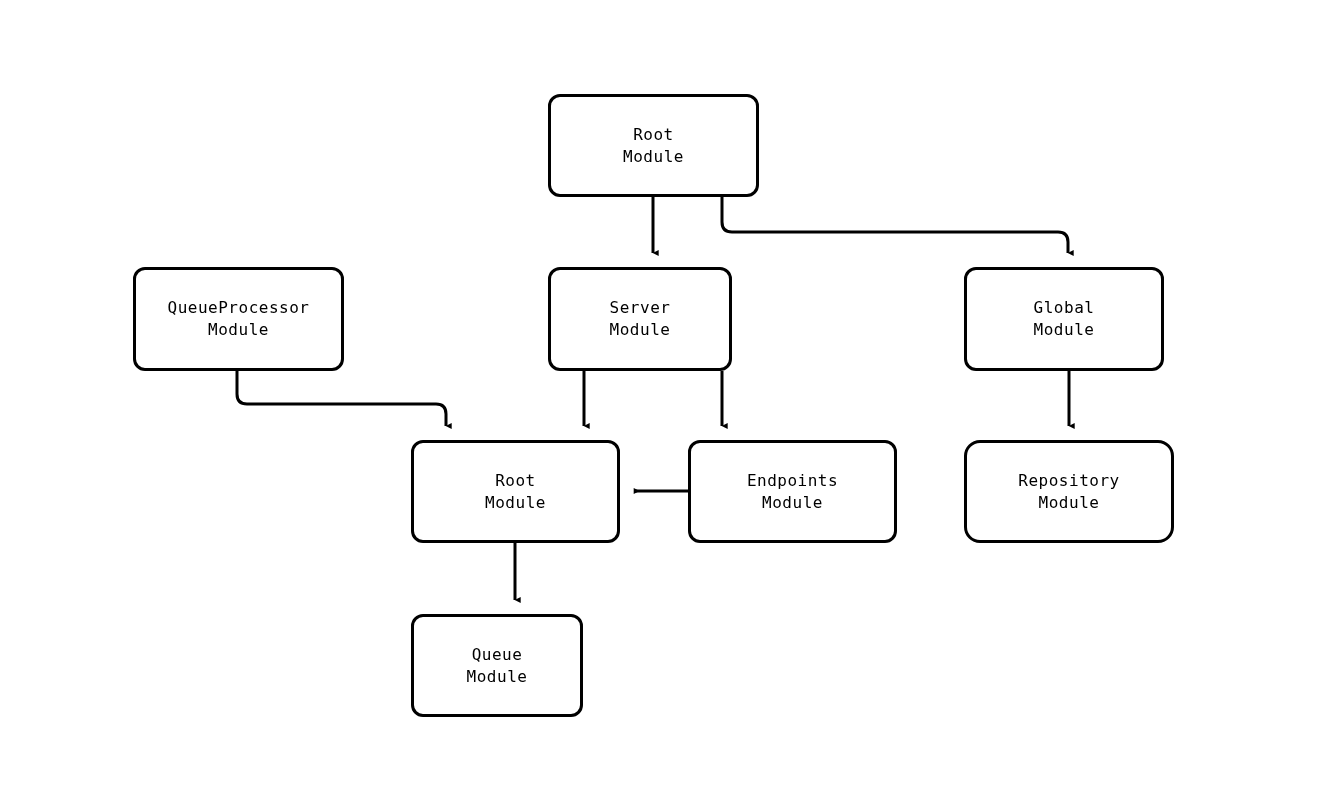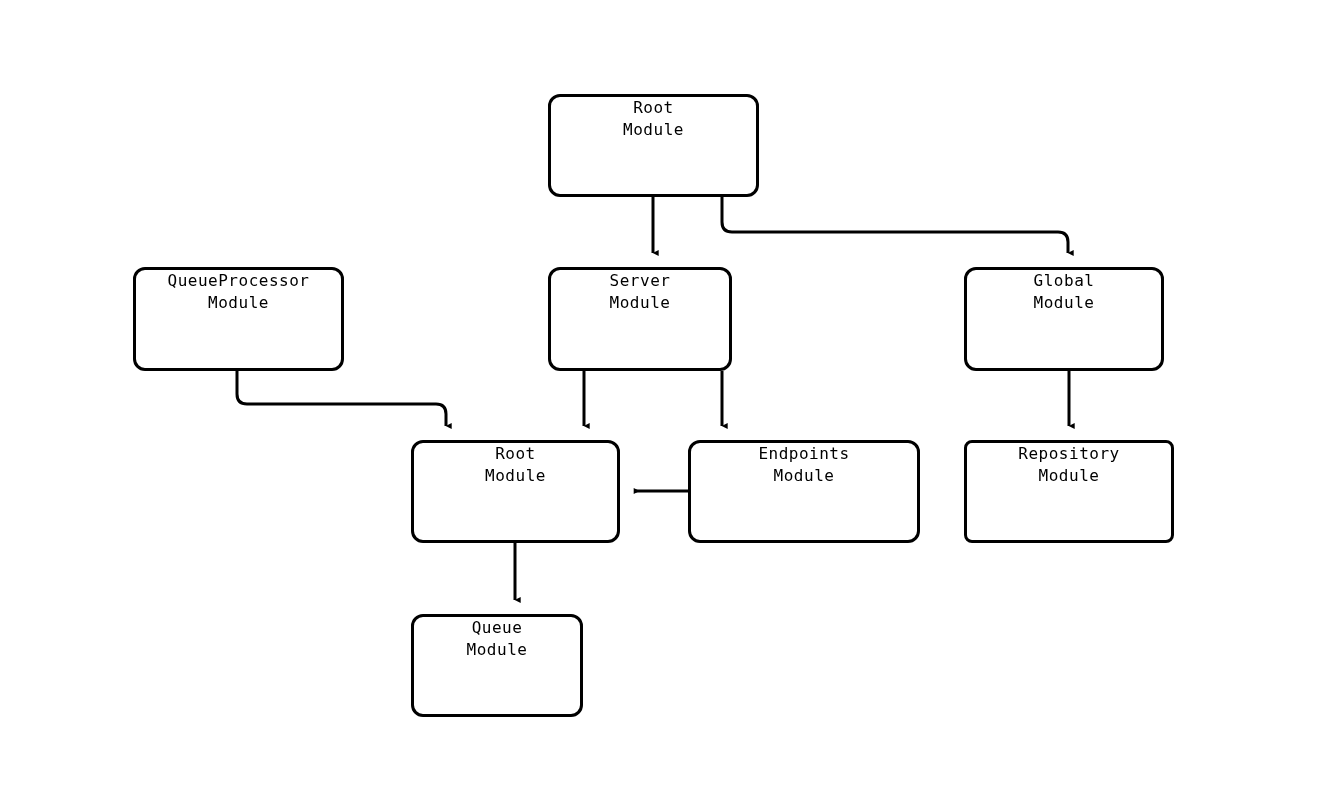--- a/index.html
+++ b/index.html
@@ -36,20 +36,21 @@
   }
   .node {
     position: absolute;
     box-sizing: border-box;
     background: #ffffff;
     border: 3px solid #000000;
     border-radius: 12px;
     display: flex;
     flex-direction: column;
     align-items: center;
+    justify-content: center;
     text-align: center;
   }
   .node-label {
     font-family: "DejaVu Sans Mono", "Liberation Mono", monospace;
     font-size: 16px;
     line-height: 22px;
     color: #000000;
     letter-spacing: 0.5px;
     white-space: pre-line;
     font-weight: 400;
@@ -95,25 +96,25 @@
 Module</div>
       </div>
       <div class="node" style="left: 964px; top: 267px; width: 200px; height: 104px; border-color: rgb(0, 0, 0); border-width: 3px; border-radius: 12px;">
         <div class="node-label" style="color: rgb(0, 0, 0);">Global
 Module</div>
       </div>
       <div class="node" style="left: 411px; top: 440px; width: 209px; height: 103px; border-color: rgb(0, 0, 0); border-width: 3px; border-radius: 12px;">
         <div class="node-label" style="color: rgb(0, 0, 0);">Root
 Module</div>
       </div>
-      <div class="node" style="left: 688px; top: 440px; width: 232px; height: 103px; border-color: rgb(0, 0, 0); border-width: 3px; border-radius: 12px;">
+      <div class="node" style="left: 688px; top: 440px; width: 209px; height: 103px; border-color: rgb(0, 0, 0); border-width: 3px; border-radius: 12px;">
         <div class="node-label" style="color: rgb(0, 0, 0);">Endpoints
 Module</div>
       </div>
-      <div class="node" style="left: 964px; top: 440px; width: 210px; height: 103px; border-color: rgb(0, 0, 0); border-width: 3px; border-radius: 8px;">
+      <div class="node" style="left: 964px; top: 440px; width: 210px; height: 103px; border-color: rgb(0, 0, 0); border-width: 3px; border-radius: 16px;">
         <div class="node-label" style="color: rgb(0, 0, 0);">Repository
 Module</div>
       </div>
       <div class="node" style="left: 411px; top: 614px; width: 172px; height: 103px; border-color: rgb(0, 0, 0); border-width: 3px; border-radius: 12px;">
         <div class="node-label" style="color: rgb(0, 0, 0);">Queue
 Module</div>
       </div>
     </div>
 
 </div>

